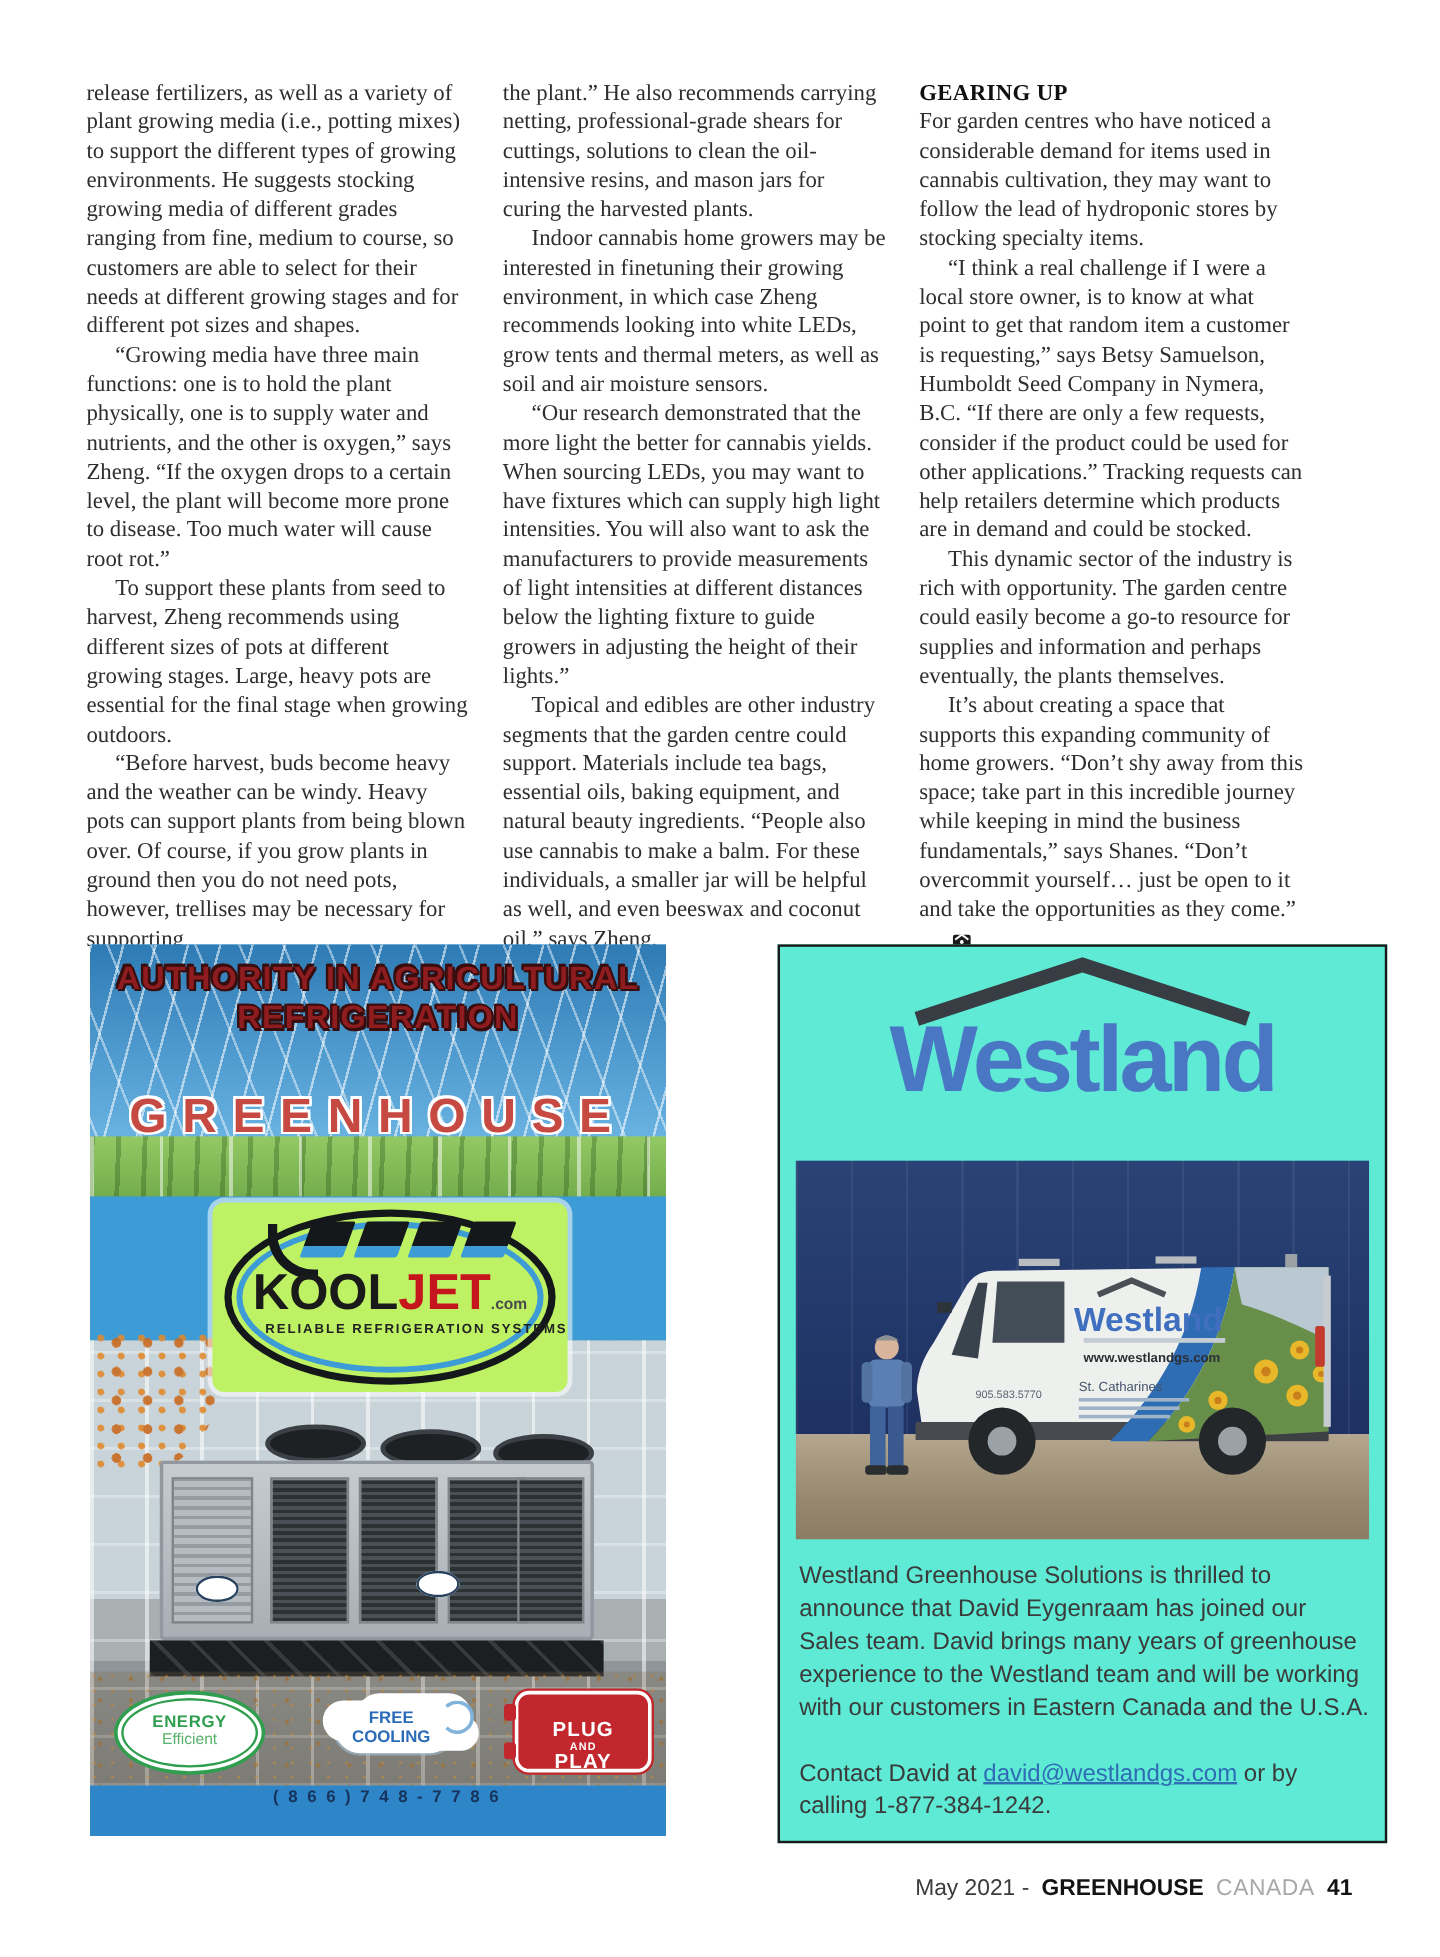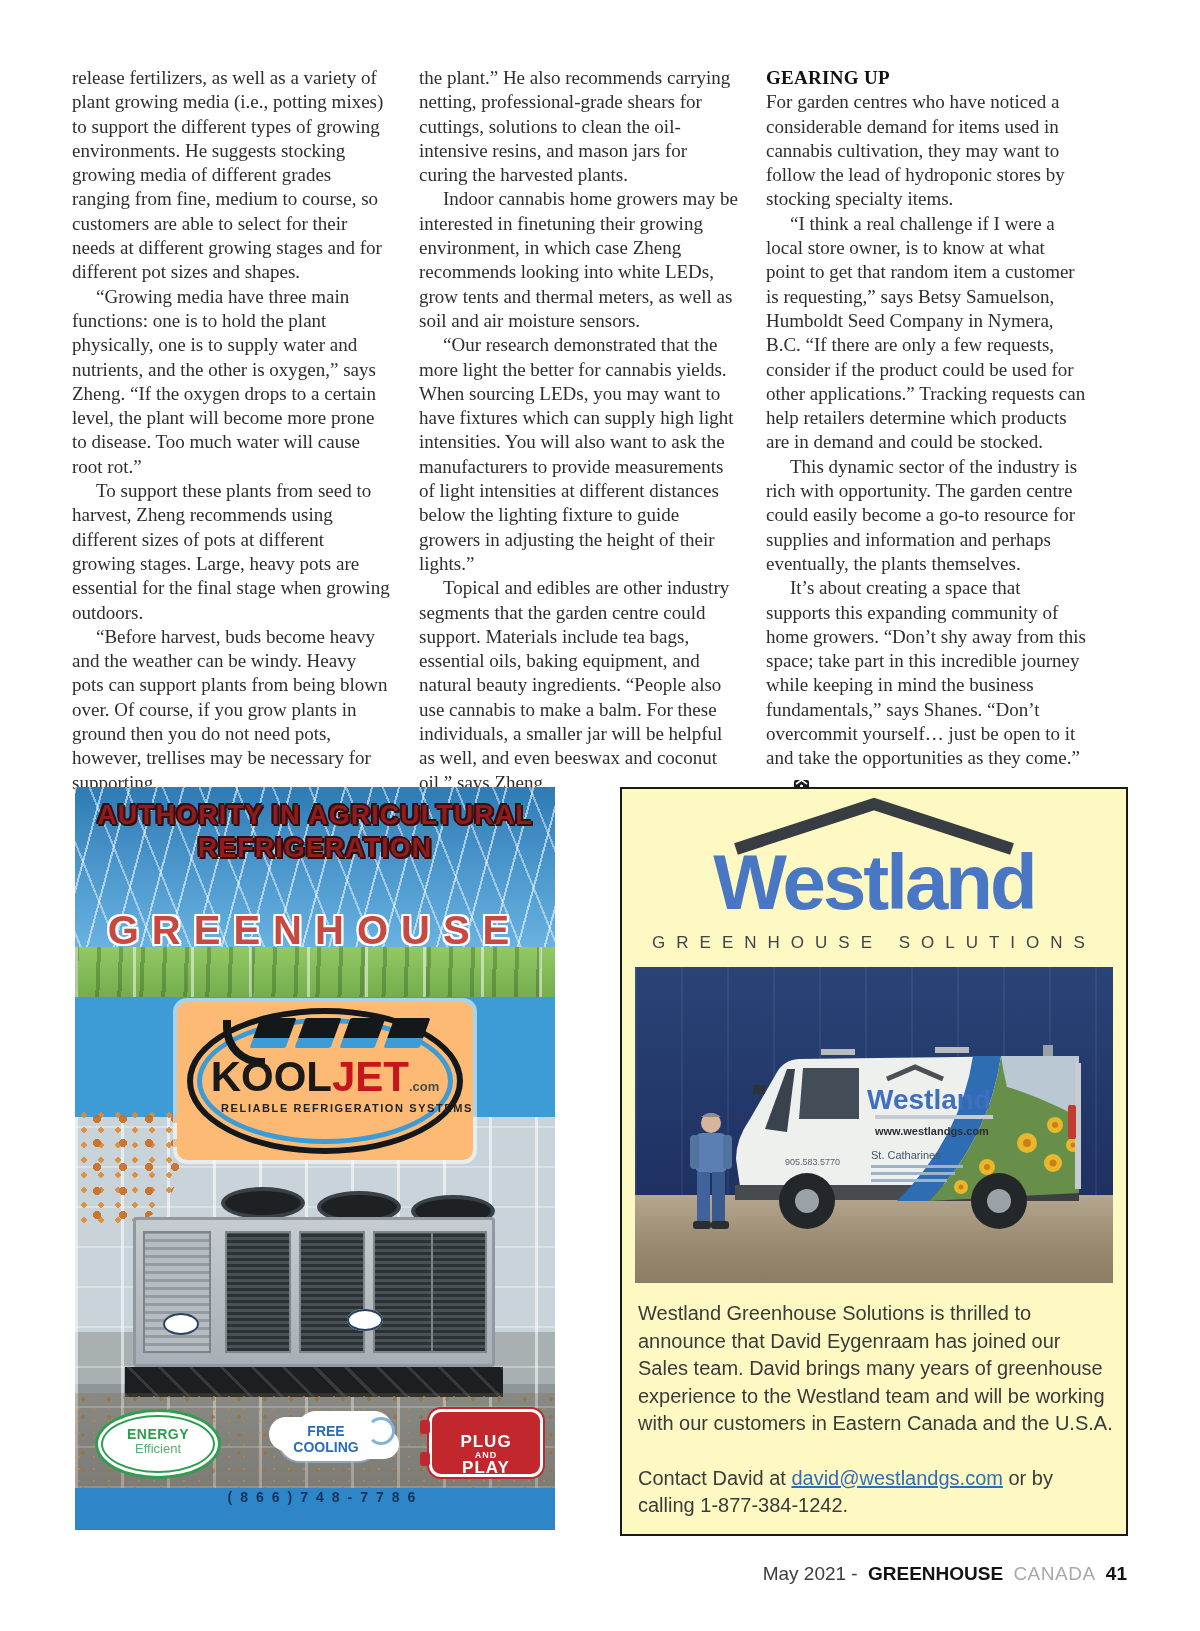--- a/index.html
+++ b/index.html
@@ -29,21 +29,21 @@
         linear-gradient(#93c964, #59953a 55%, #2f6a1f); }
   .kj-headline { position:absolute; left:0; top:12px; width:100%; text-align:center;
       font-weight:800; color:#8f1d1f; line-height:33px; font-size:27px; letter-spacing:1px;
       text-shadow:-2px 0 #380d0e, 2px 0 #380d0e, 0 -2px #380d0e, 0 2px #380d0e, 2px 2px #380d0e, -2px -2px #380d0e; }
   .kj-title { position:absolute; left:0; top:120px; width:100%; text-align:center; font-weight:800;
       color:#c64a41; line-height:46px;
       text-shadow:-2px 0 #fff, 2px 0 #fff, 0 -2px #fff, 0 2px #fff, 2px 2px #fff, -2px -2px #fff, 2px -2px #fff, -2px 2px #fff; }
   .kj-title .l1 { font-size:40px; letter-spacing:13px; }
   .kj-title .l2 { font-size:40px; letter-spacing:20px; }
   .kj-band { position:absolute; left:0; top:210px; width:100%; height:120px; background:#3d9bd6; }
-  .kj-card { position:absolute; left:102px; top:215px; width:296px; height:158px; background:#fdba74;
+  .kj-card { position:absolute; left:102px; top:215px; width:296px; height:158px; background:#bef264;
       border-radius:10px; box-shadow:0 0 0 4px rgba(255,255,255,.55); }
   .kj-oval { position:absolute; left:10px; top:6px; right:10px; bottom:6px; border:6px solid #15181a; border-radius:50%; }
   .kj-oval-inner { position:absolute; left:4px; top:4px; right:4px; bottom:4px; border:5px solid #3d9bd6; border-radius:50%; }
   .kj-coil { position:absolute; left:78px; top:16px; width:170px; height:30px; display:flex; gap:9px; transform:skewX(-20deg); }
   .kj-coil div { flex:1; background:linear-gradient(#15181a 0 68%, #3d9bd6 68% 100%); border-radius:2px; }
   .kj-hook { position:absolute; left:46px; top:18px; width:34px; height:38px; border:8px solid #15181a;
       border-right:none; border-top:none; border-radius:0 0 0 38px; }
   .kj-logotext { position:absolute; left:0; top:52px; width:100%; text-align:center; font-weight:800;
       font-size:42px; line-height:46px; color:#1a1a1a; letter-spacing:0; }
   .kj-logotext .jet { color:#c4161c; }
@@ -99,21 +99,21 @@
   .badge-plug::after  { content:""; position:absolute; left:-12px; bottom:8px; width:10px; height:14px; background:#c1272d; border-radius:3px; }
   .bp-l1 { font-size:17px; margin-top:20px; letter-spacing:1px; }
   .bp-l2 { font-size:9px; margin-top:-2px; letter-spacing:1px; }
   .bp-l3 { font-size:17px; margin-top:-2px; letter-spacing:1px; }
   .kj-bar { position:absolute; left:0; bottom:0; width:100%; height:42px; background:#2e86c8; text-align:center;
       color:#17325b; font-weight:800; }
   .kj-web { font-size:16px; letter-spacing:9px; margin-top:4px; }
   .kj-phone { font-size:14px; letter-spacing:8px; margin-top:1px;padding-left:21px; }
 
   
-  .westland { position:absolute; left:620px; top:787px; width:508px; height:749px; background:#fef9c3;
+  .westland { position:absolute; left:648px; top:787px; width:508px; height:749px; background:#5eead4;
       border:2px solid #1a1a1a; box-sizing:border-box; font-family:"Liberation Sans", sans-serif; }
   .wl-roof { position:absolute; left:0; top:8px; width:100%; text-align:center; }
   .wl-brand { position:absolute; left:0; top:48px; width:100%; text-align:center; font-size:78px;
       font-weight:800; letter-spacing:-3px; color:#4a77c4; }
   .wl-sub { position:absolute; left:0; top:144px; width:100%; text-align:center; font-size:17px;
       letter-spacing:11px; color:#3f434b; }
   .wl-photo { position:absolute; left:13px; top:178px; width:478px; height:316px; overflow:hidden; }
   .wl-wall { position:absolute; left:0; top:0; width:100%; height:72%;
       background:repeating-linear-gradient(90deg, rgba(255,255,255,.06) 0 2px, rgba(0,0,0,0) 2px 46px),
                  linear-gradient(#2a4377, #1e3161); }
@@ -236,21 +236,20 @@
     </div>
   </div>
 
   <div class="westland">
     <div class="wl-roof">
       <svg width="320" height="58" viewBox="0 0 320 58">
           <path d="M22 52 L160 7 L298 52" fill="none" stroke="#383d44" stroke-width="12"></path>
         </svg>
     </div>
     <div class="wl-brand">Westland</div>
-    <div class="wl-sub">GREENHOUSE SOLUTIONS</div>
 
     <div class="wl-photo">
       <div class="wl-wall"></div>
       <div class="wl-ground"></div>
       <svg width="478" height="316" viewBox="0 0 478 316" style="position:absolute;left:0;top:0;">
 
         <path d="M106 226 L101 192 Q101 172 115 152 L141 107 Q148 93 164 92 L402 89 Q422 89 423 109 L423 226 Z" fill="#eef0ee"></path>
         <rect x="400" y="89" width="44" height="137" fill="#e6e9e8"></rect>
         <rect x="100" y="218" width="344" height="15" fill="#474b4f"></rect>
         <rect x="292" y="222" width="152" height="12" fill="#3c4043"></rect>

